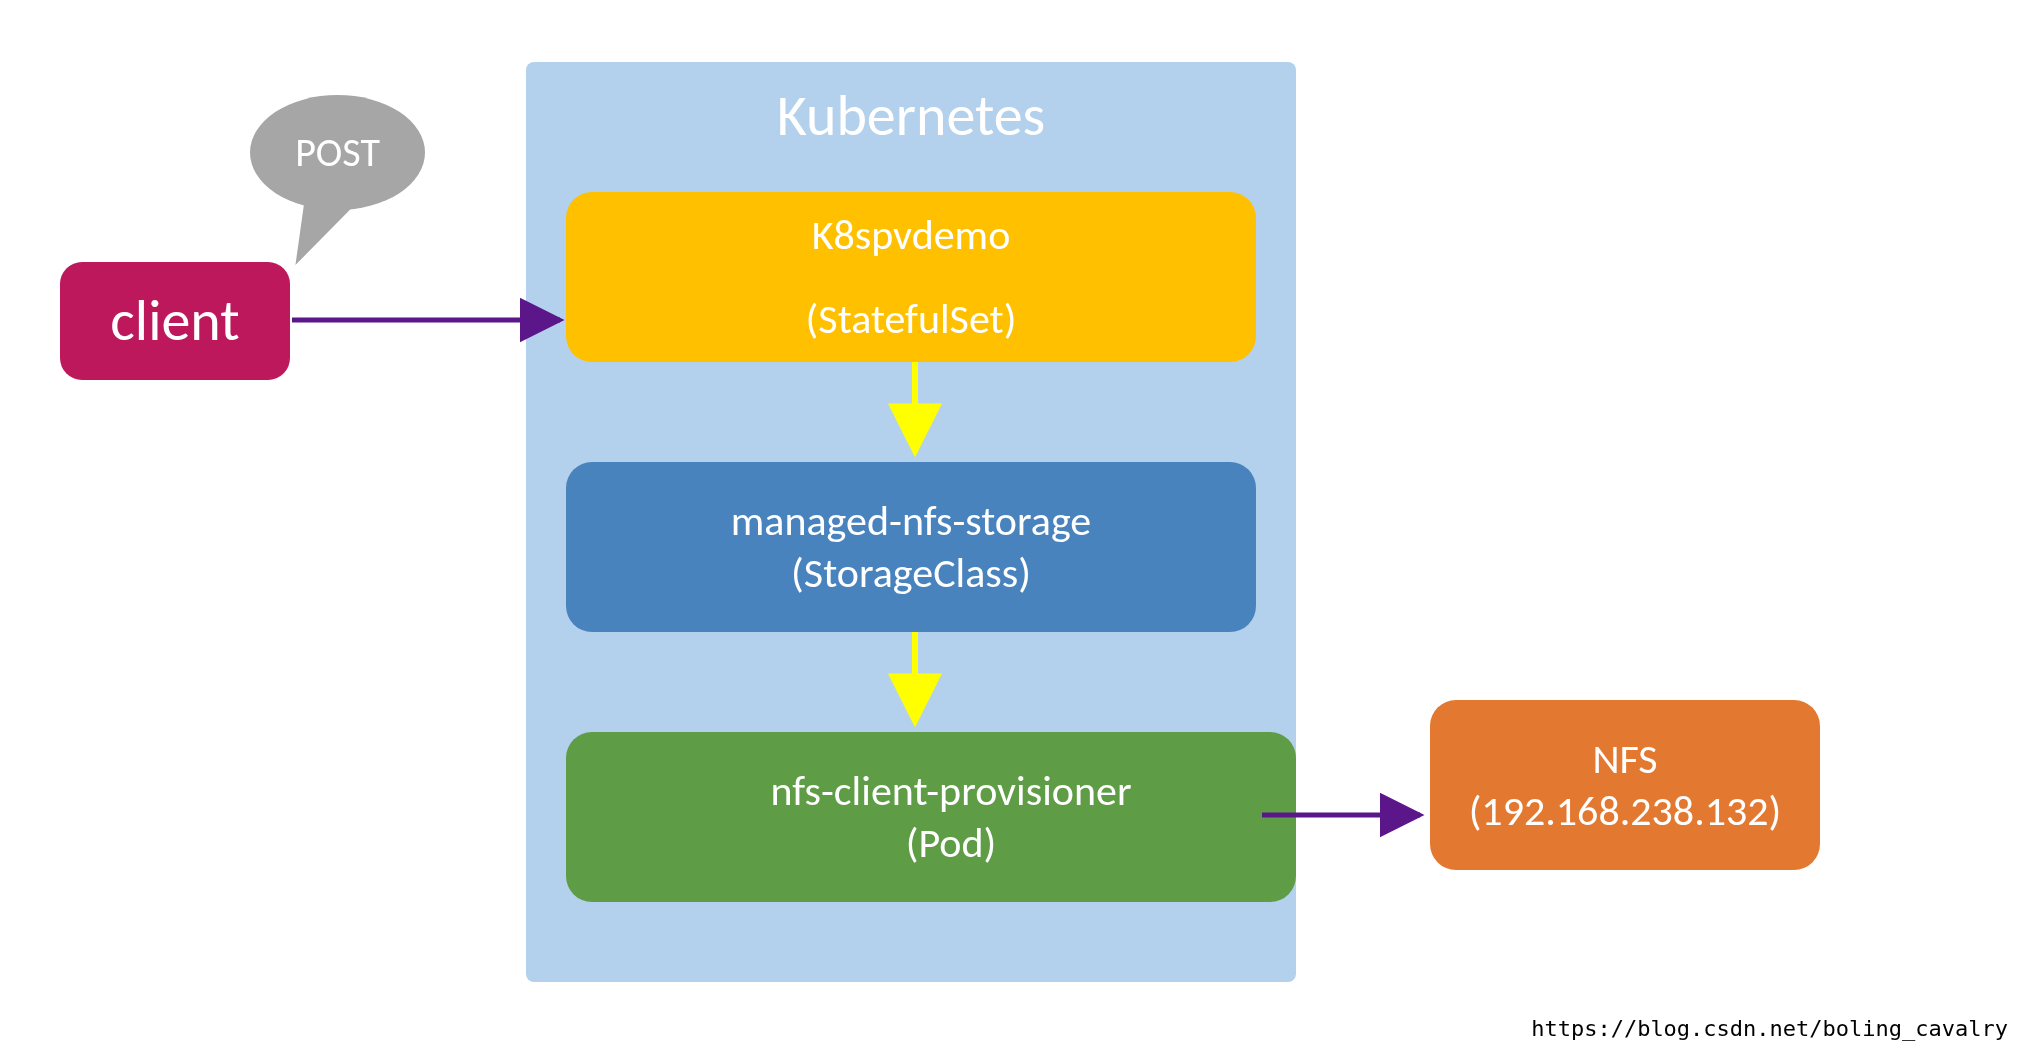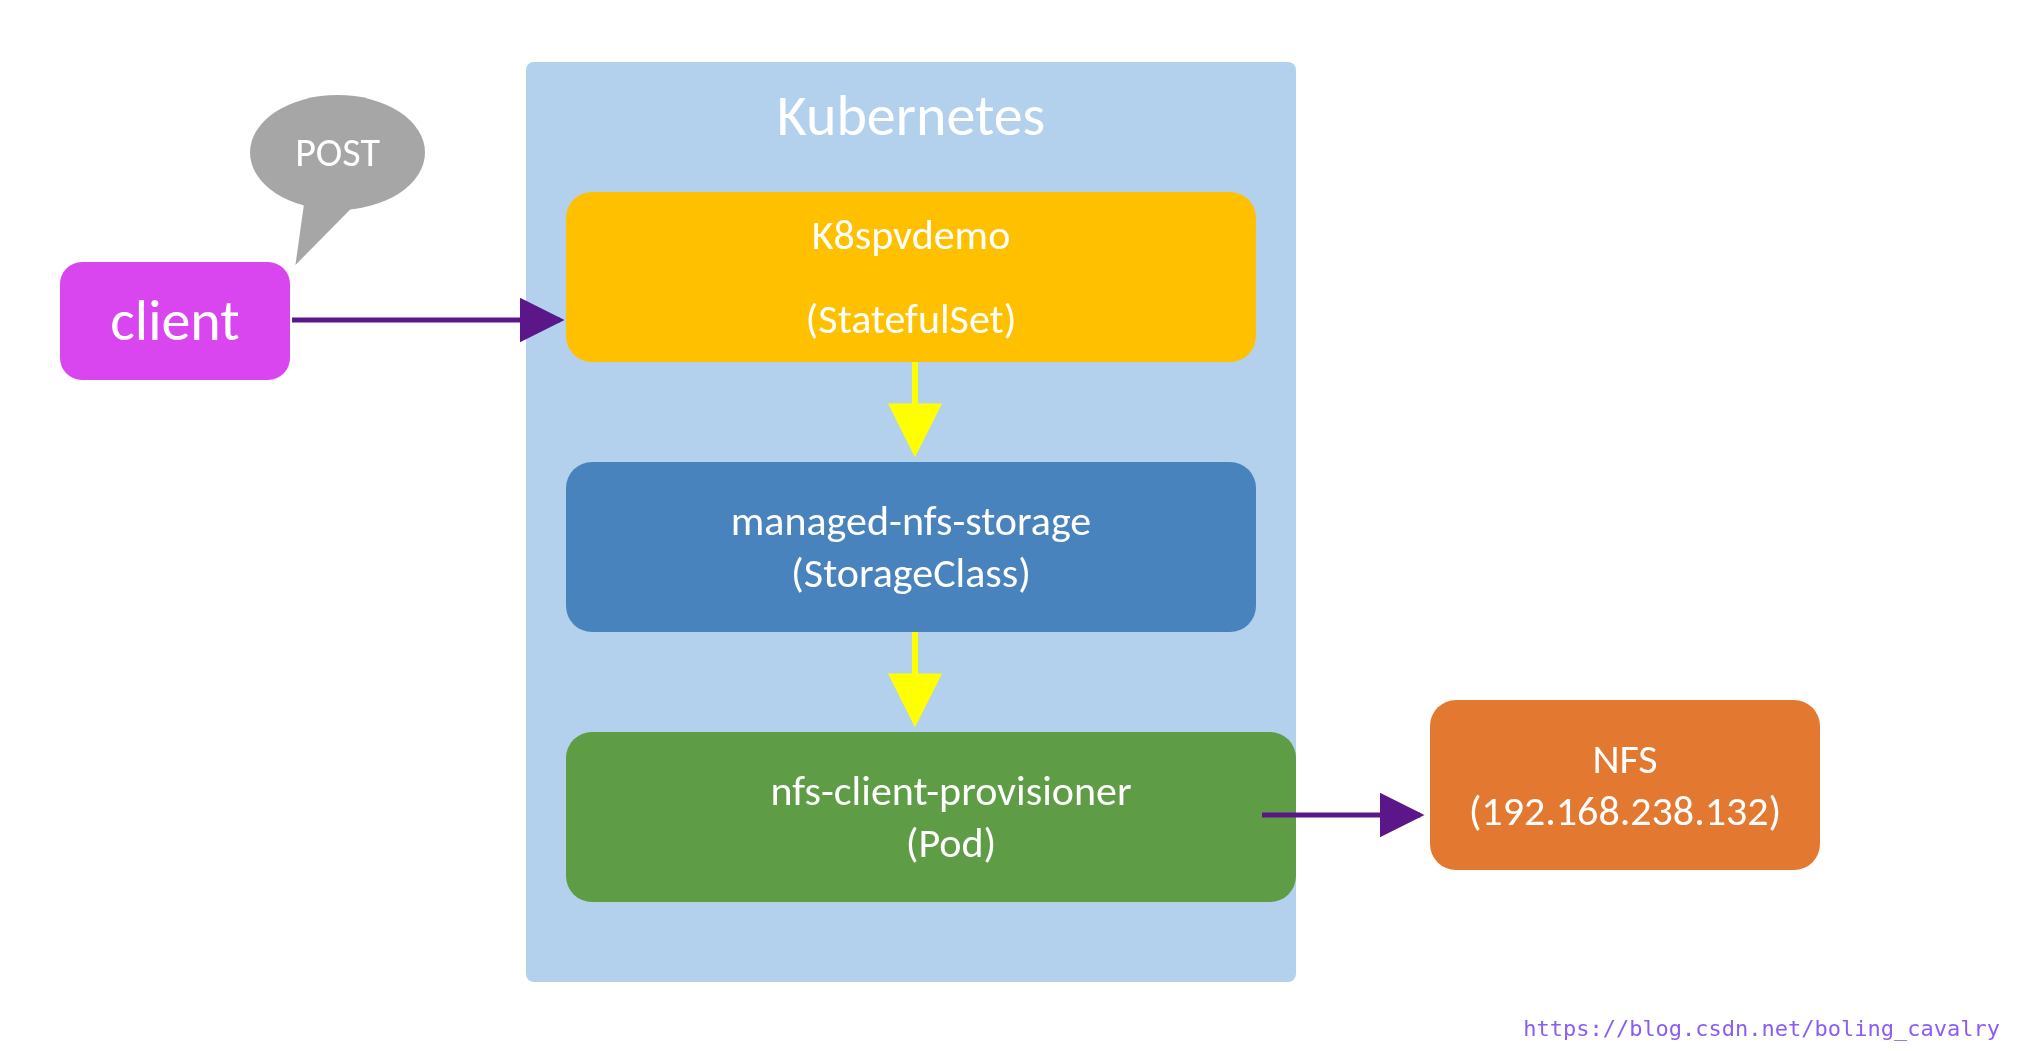--- a/index.html
+++ b/index.html
@@ -20,21 +20,21 @@
     justify-content: center;
     text-align: center;
     color: #ffffff;
     line-height: 1.25;
   }
   .client {
     left: 60px;
     top: 262px;
     width: 230px;
     height: 118px;
-    background: #d946ef;
+    background: #be185d;
     border-radius: 22px;
     font-size: 58px;
     font-weight: 400;
   }
   .k8s-container {
     left: 526px;
     top: 62px;
     width: 770px;
     height: 920px;
     background: #b3d1ec;
@@ -75,23 +75,23 @@
     width: 390px;
     height: 170px;
     background: #e37930;
     border-radius: 26px;
     font-size: 42px;
   }
   .underline { text-decoration-color: rgba(200,40,40,0.6); text-decoration-thickness: 2px; text-underline-offset: 4px; }
 
   .watermark {
     position: absolute;
-    right: 30px;
+    right: 22px;
     bottom: 10px;
-    color: #8b5cf6;
+    color: #000000;
     font-size: 22px;
     font-family: "Consolas", monospace;
   }
 
   
   .bubble {
     position: absolute;
     left: 250px;
     top: 95px;
     width: 175px;

